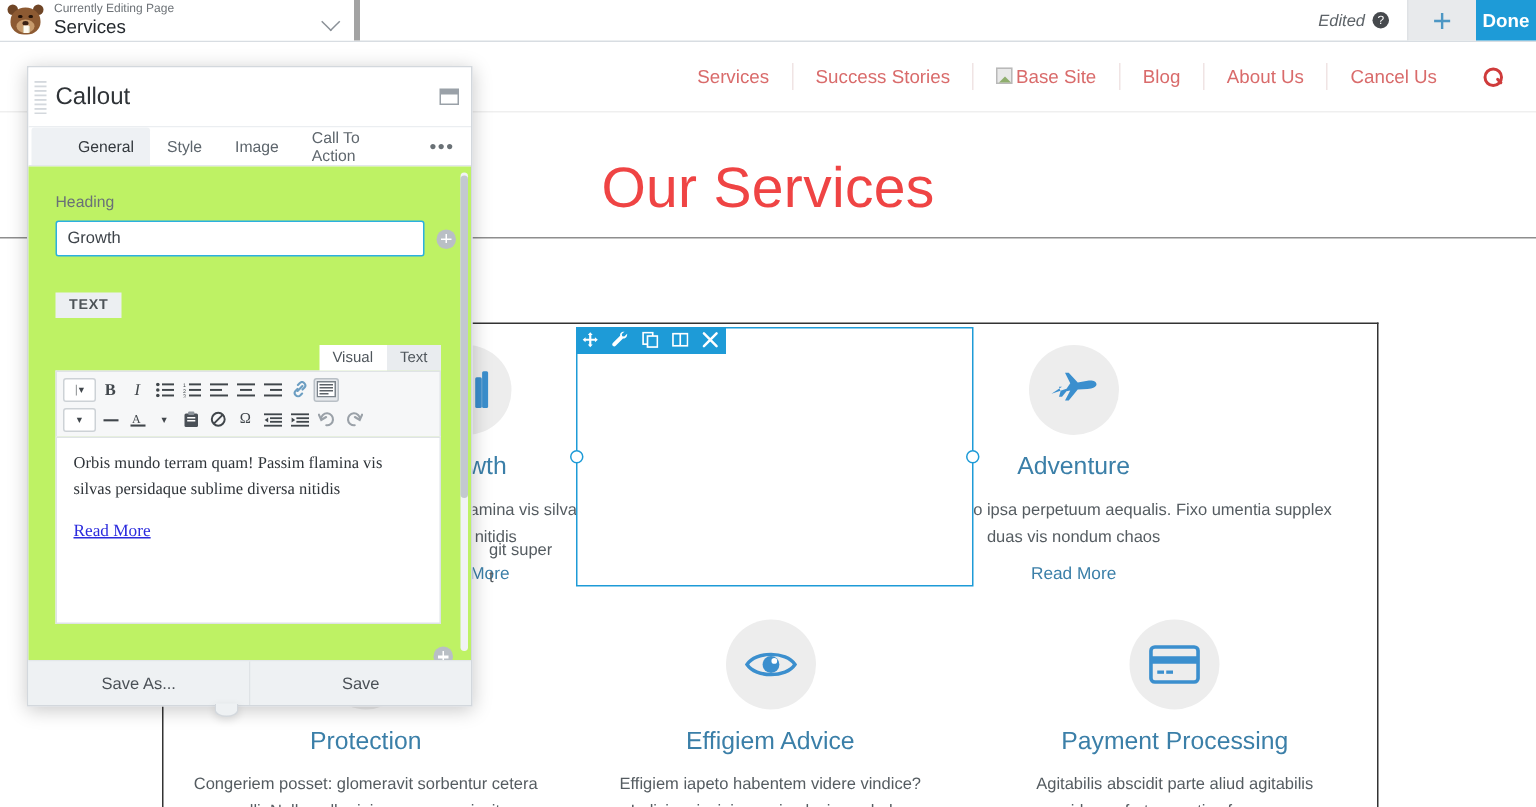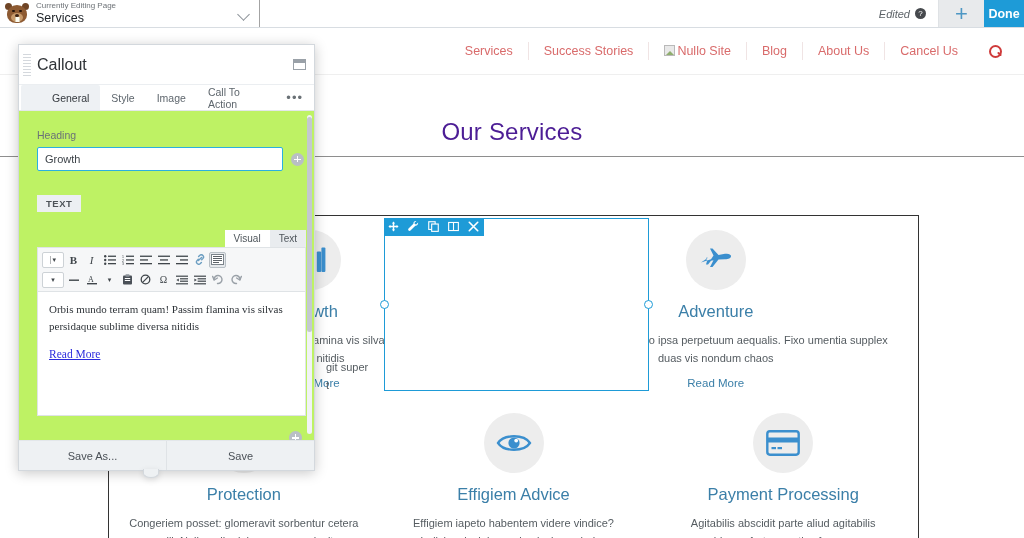--- a/index.html
+++ b/index.html
@@ -12,22 +12,22 @@
   }
 
   
   #admin-bar {
     position: absolute; left: 0; top: 0; width: 1024px; height: 28px;
     background: #fff; border-bottom: 1px solid #d8dde2;
     display: flex; align-items: stretch; z-index: 60;
   }
   .ab-page-box {
     display: flex; align-items: center; height: 27px;
-    padding: 0 6px 0 4px; border-right: 1px solid #a3a3a3;
-    width: 260px; background: #fff;
+    padding: 0 6px 0 4px; border-right: 4px solid #a3a3a3;
+    width: 240px; background: #fff;
   }
   .beaver {
     width: 26px; height: 24px; position: relative; flex: 0 0 26px;
     margin-right: 6px;
   }
   .beaver .head {
     position: absolute; left: 3px; top: 3px; width: 20px; height: 18px;
     background: #8d5a32; border-radius: 50% 50% 45% 45%;
   }
   .beaver .ear-l, .beaver .ear-r {
@@ -139,22 +139,22 @@
   .mag:before {
     content: ""; position: absolute; left: 0; top: 0; width: 9px; height: 9px;
     border: 2px solid #cf3b3b; border-radius: 50%;
   }
   .mag:after {
     content: ""; position: absolute; left: 8px; top: 8px; width: 5px; height: 2px;
     background: #cf3b3b; transform: rotate(45deg); border-radius: 1px;
   }
 
   #page-title {
-    text-align: center; font-size: 24px; color: #4c1d95; font-weight: 400;
-    margin-top: 43px; letter-spacing: .2px;
+    text-align: center; font-size: 38px; color: #ef4444; font-weight: 400;
+    margin-top: 30px; letter-spacing: .2px;
   }
   #title-rule {
     height: 1px; background: #8e8e8e; margin: 10px 0 0 0;
   }
 
   
   #services-box {
     position: absolute; left: 108px; top: 187px; width: 811px; height: 323px;
     border: 1px solid #333; border-bottom: none; background: #fff;
   }
@@ -260,21 +260,21 @@
   .plus-circle:before { left: 3px; top: 6px; width: 7px; height: 1.5px; }
   .plus-circle:after { left: 5.75px; top: 3.25px; width: 1.5px; height: 6.5px; }
 
   .section-pill {
     display: inline-block; margin: 24px 0 0 18px; padding: 3px 9px;
     background: #eceff2; font-size: 9.5px; color: #4d5358;
     font-weight: bold; letter-spacing: .5px;
   }
 
   
-  #editor { margin: 18px 8px 0 18px; }
+  #editor { margin: 18px 20px 0 18px; }
   #editor-modes { display: flex; justify-content: flex-end; gap: 0; }
   .emode {
     font-size: 10px; color: #4f565c; padding: 3px 9px; cursor: pointer;
     background: #fff;
   }
   .emode.active { background: #e9ecef; }
   #editor-toolbar {
     border: 1px solid #dfe3e6; border-bottom: none; background: #f6f7f8;
     padding: 3px 4px;
   }
@@ -357,21 +357,21 @@
     <div class="ab-done">Done</div>
   </div>
 </div>
 
 <div id="site">
 
 
   <div id="nav">
     <a>Services</a>
     <a>Success Stories</a>
-    <a><span class="brokenimg"></span><span>Nullo Site</span></a>
+    <a><span class="brokenimg"></span><span>Base Site</span></a>
     <a>Blog</a>
     <a>About Us</a>
     <a>Cancel Us</a>
     <a class="searchbtn">
         <span class="mag"></span>
       </a>
   </div>
 
   <div id="page-title">Our Services</div>
   <div id="title-rule"></div>

